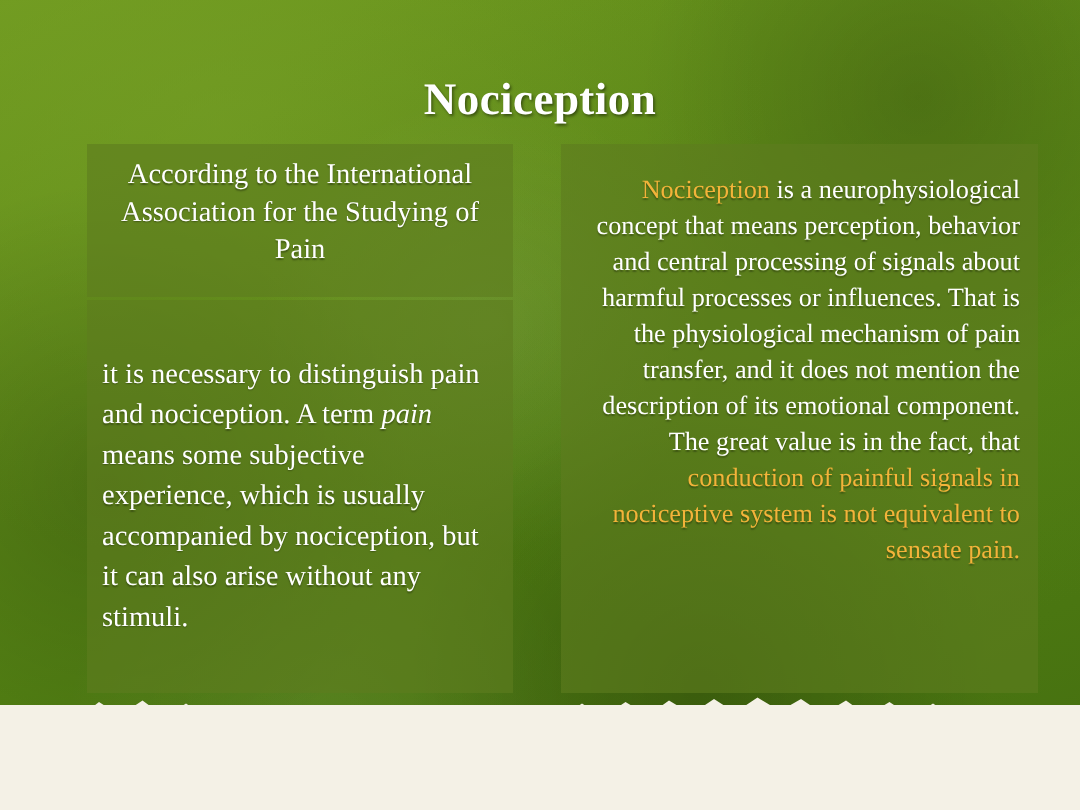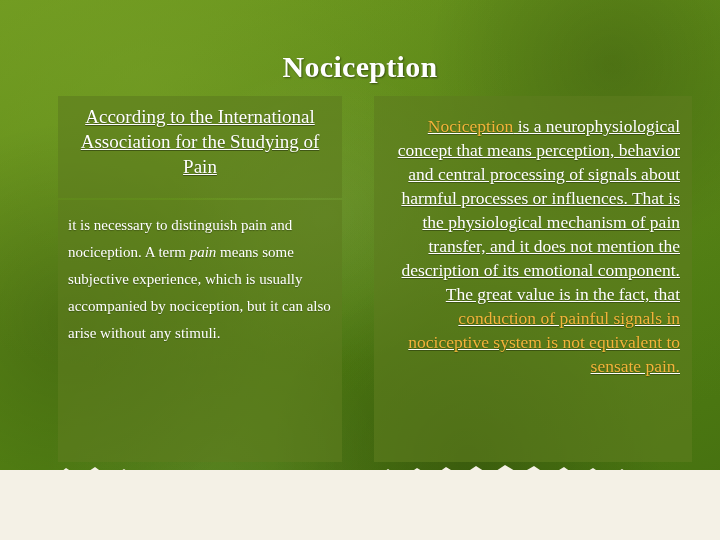--- a/index.html
+++ b/index.html
@@ -77,37 +77,37 @@
     left: 374px;
     top: 96px;
     width: 318px;
     height: 366px;
     padding: 18px 12px 0 12px;
     box-sizing: border-box;
   }
 
   .txt-center {
     text-align: center;
-    text-decoration: underline;
   }
   .txt-left {
     text-align: left;
   }
 
   .lead {
     color: #ffffff;
     font-size: 19px;
     line-height: 25px;
     text-shadow: 0 1px 1px rgba(0,0,0,0.35);
   }
   .body-left {
     color: #ffffff;
-    font-size: 15px;
+    font-size: 19px;
     line-height: 27px;
     text-shadow: 0 1px 1px rgba(0,0,0,0.3);
+    margin-top: 24px;
   }
   .body-right {
     color: #ffffff;
     font-size: 17.5px;
     line-height: 24px;
     text-shadow: 0 1px 1px rgba(0,0,0,0.3);
     text-align: right;
   }
   .hl {
     color: #f3b33a;

